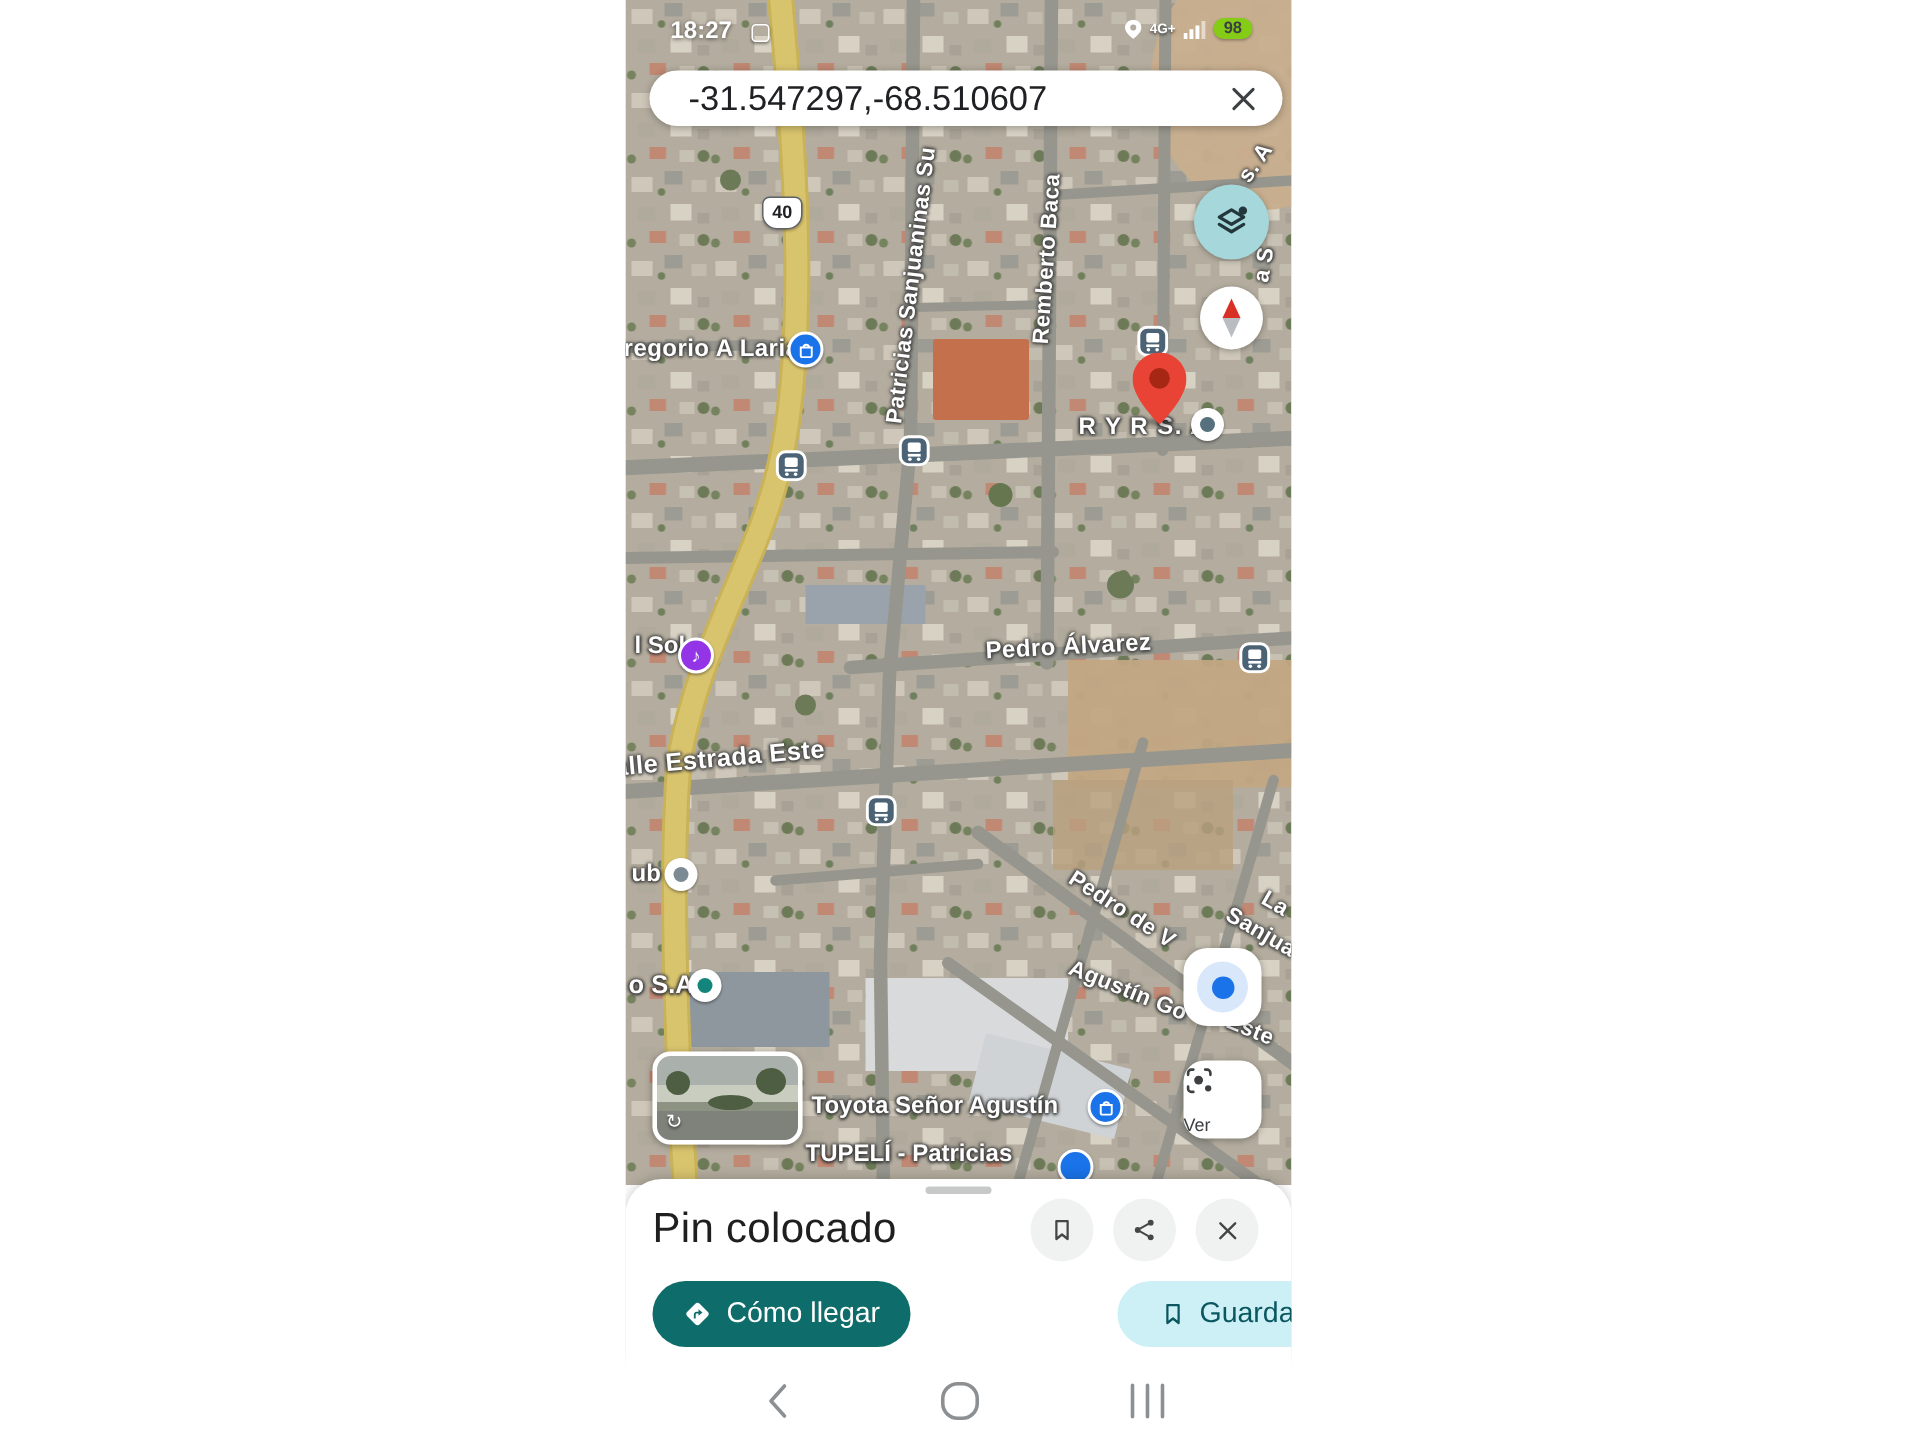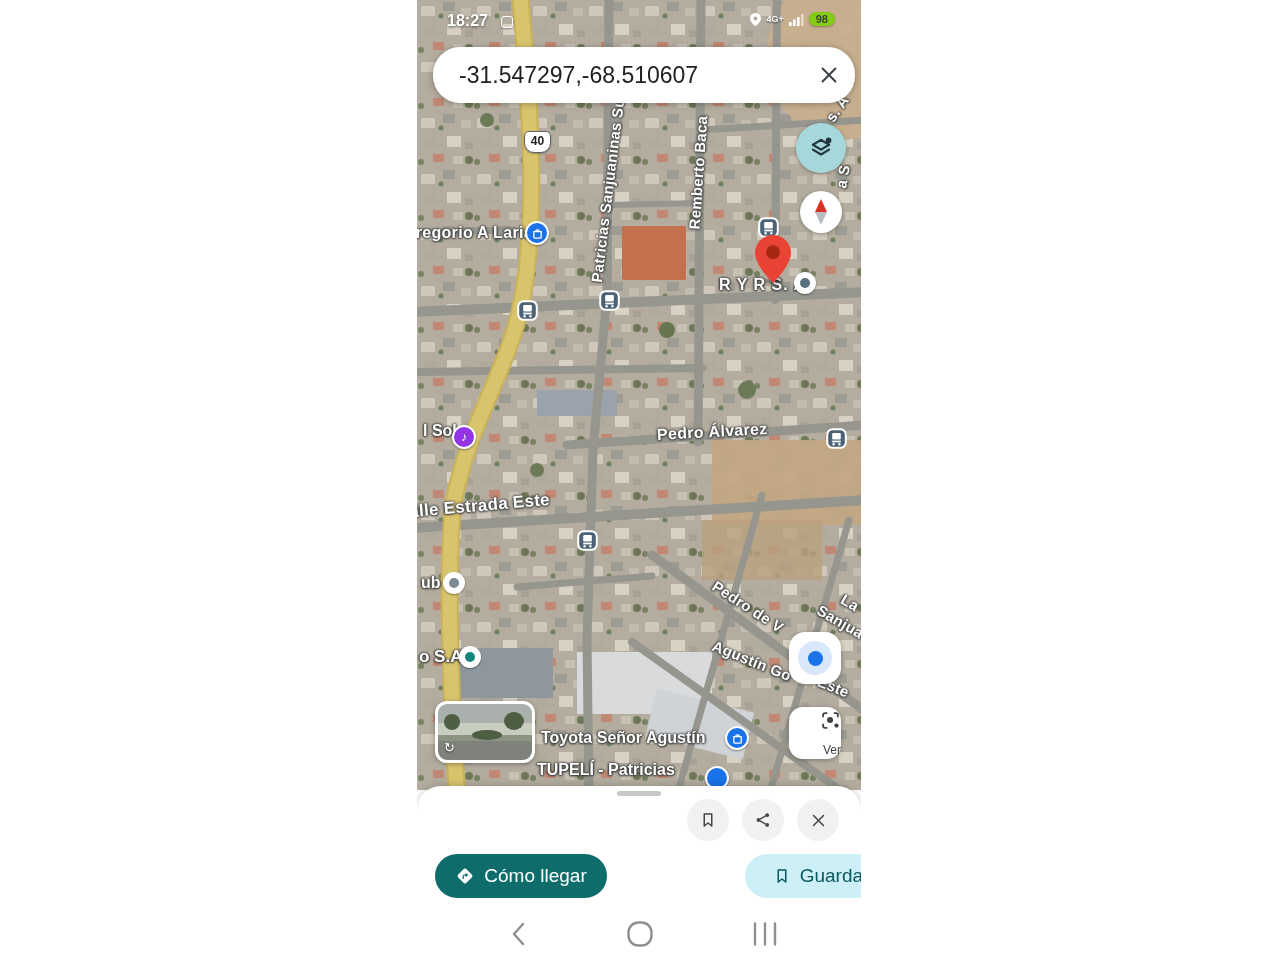--- a/index.html
+++ b/index.html
@@ -21,52 +21,52 @@
   .poi-circle { position:absolute; width:24px; height:24px; border-radius:50%; border:2.5px solid #fff;
     box-shadow:0 1px 2px rgba(0,0,0,.4); display:flex; align-items:center; justify-content:center; }
   .poi-dot { position:absolute; width:22px; height:22px; border-radius:50%; background:#fff;
     box-shadow:0 1px 2px rgba(0,0,0,.4); display:flex; align-items:center; justify-content:center; }
   .poi-dot i { display:block; width:10px; height:10px; border-radius:50%; }
 
   .bus-icon { position:absolute; }
 
   .shield { position:absolute; width:27px; height:22px; background:#fff; border:1.5px solid #5f6368;
     border-radius:5px 5px 10px 10px; color:#202124; font-size:12px; font-weight:700; text-align:center; line-height:19px;
-    box-shadow:0 1px 2px rgba(0,0,0,.3);margin-left:16px; }
+    box-shadow:0 1px 2px rgba(0,0,0,.3); }
 
   
   .statusbar { position:absolute; left:0; top:0; width:100%; height:42px; z-index:30; }
   .time { position:absolute; left:30px; top:12px; color:#fff; font-size:16px; font-weight:700;
     text-shadow:0 1px 3px rgba(0,0,0,.6); }
   .shot-ic { position:absolute; left:84px; top:16px; width:12px; height:12px; border:1.8px solid #fff;
     border-radius:3px; box-shadow:0 1px 2px rgba(0,0,0,.4); }
   .sb-right { position:absolute; right:26px; top:12px; display:flex; align-items:center; gap:5px;
     color:#fff; text-shadow:0 1px 2px rgba(0,0,0,.6); }
   .net-label { font-size:9px; font-weight:700; }
   .battery-pill { background:#84cc16; color:#3c4043; font-size:11px; font-weight:700; border-radius:9px;
     padding:1px 7px; text-shadow:none; box-shadow:0 1px 2px rgba(0,0,0,.3); }
 
   
-  .searchbar { position:absolute; left:16px; top:47px; width:422px; height:56px; background:#fff;
+  .searchbar { position:absolute; left:16px; top:47px; width:422px; height:37px; background:#fff;
     border-radius:27px; box-shadow:0 1px 6px rgba(0,0,0,.3); z-index:30; display:flex; align-items:center; }
   .search-text { margin-left:26px; font-size:23px; color:#202124; flex:1; overflow:hidden; white-space:nowrap; }
   .search-close { width:44px; height:44px; display:flex; align-items:center; justify-content:center; margin-right:4px; }
 
   
   .layers-btn { position:absolute; left:379px; top:123px; width:50px; height:50px; border-radius:50%;
     background:#a5d7db; display:flex; align-items:center; justify-content:center; box-shadow:0 1px 4px rgba(0,0,0,.3); z-index:25; }
   .compass-btn { position:absolute; left:383px; top:191px; width:42px; height:42px; border-radius:50%;
     background:#fff; display:flex; align-items:center; justify-content:center; box-shadow:0 1px 4px rgba(0,0,0,.3); z-index:25; }
   .myloc-btn { position:absolute; left:372px; top:632px; width:52px; height:52px; border-radius:16px;
     background:#fff; display:flex; align-items:center; justify-content:center; box-shadow:0 1px 5px rgba(0,0,0,.3); z-index:25; }
   .myloc-ring { width:34px; height:34px; border-radius:50%; background:#d9e7fb; display:flex; align-items:center; justify-content:center; }
   .myloc-dot { width:15px; height:15px; border-radius:50%; background:#1a73e8; }
   .ver-btn { position:absolute; left:372px; top:707px; width:52px; height:52px; border-radius:14px;
     background:#fff; box-shadow:0 1px 5px rgba(0,0,0,.3); z-index:25; display:flex; flex-direction:column;
-    align-items:flex-end; justify-content:center; gap:12px; }
+    align-items:flex-start; justify-content:center; gap:12px; }
   .ver-label { font-size:12px; color:#3c4043; }
 
   .sv-thumb { position:absolute; left:18px; top:701px; width:100px; height:62px; border-radius:12px;
     border:3px solid #fff; box-shadow:0 1px 5px rgba(0,0,0,.35); z-index:25; overflow:hidden;
     background:linear-gradient(#aab1ac 0 34%, #c9cdc0 34% 55%, #8d9383 55% 66%, #7e827b 66% 100%); }
   .sv-tree { position:absolute; background:#4d5e42; border-radius:50%; }
   .sv-360 { position:absolute; left:6px; bottom:5px; color:#fff; font-size:13px; text-shadow:0 1px 2px rgba(0,0,0,.6); }
 
   
   .pin { position:absolute; left:338px; top:235px; z-index:22; }
@@ -296,20 +296,21 @@
     <span class="search-text">-31.547297,-68.510607</span>
     <span class="search-close">
       <svg width="22" height="22" viewBox="0 0 24 24">
         <path d="M5 5 L19 19 M19 5 L5 19" stroke="#3c4043" stroke-width="2.2" stroke-linecap="round"></path>
       </svg>
     </span>
   </div>
 
   <div class="sheet">
     <div class="handle"></div>
+    <div class="sheet-title">Pin colocado</div>
 
     <div class="circ-btn" style="left:270px;">
       <svg width="18" height="18" viewBox="0 0 24 24">
         <path d="M7 4 h10 v16 l-5 -4 -5 4 Z" fill="none" stroke="#444746" stroke-width="2" stroke-linejoin="round"></path>
       </svg>
     </div>
     <div class="circ-btn" style="left:325px;">
       <svg width="18" height="18" viewBox="0 0 24 24">
         <circle cx="17.5" cy="5.5" r="2.6" fill="#444746"></circle>
           <circle cx="6" cy="12" r="2.6" fill="#444746"></circle>

